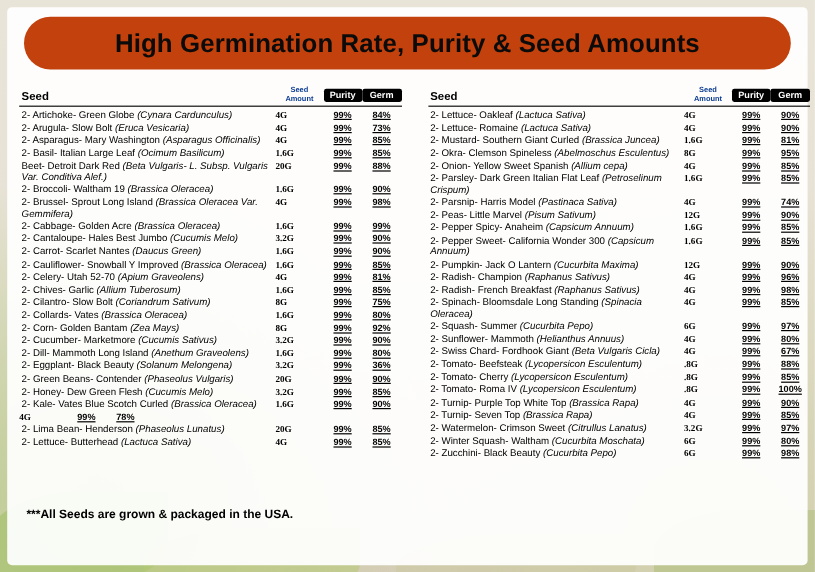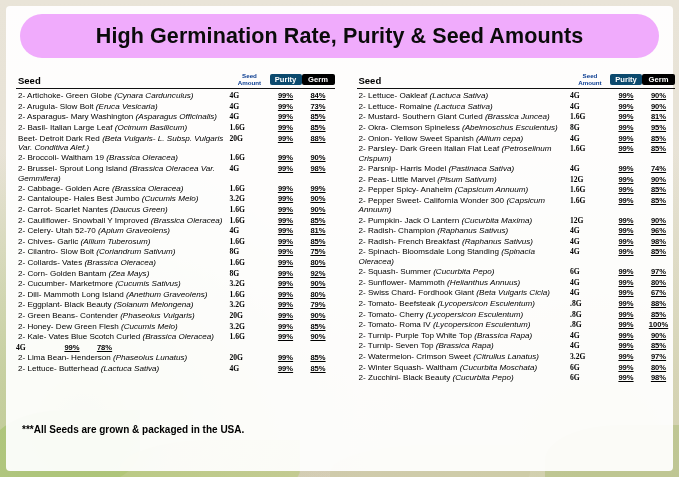--- a/index.html
+++ b/index.html
@@ -37,21 +37,21 @@
     height: 465px;
     background: rgba(255,255,255,0.93);
     border-radius: 4px;
   }
   .title-band {
     position: absolute;
     left: 14px;
     top: 8px;
     width: 639px;
     height: 44px;
-    background: #f0abfc;
+    background: #c2410c;
     border-radius: 22px;
     display: flex;
     align-items: center;
     justify-content: center;
   }
   .title-band .title {
     font-size: 21.5px;
     font-weight: bold;
     color: #0b0b0b;
     letter-spacing: .1px;
@@ -91,21 +91,21 @@
     color: #0b3d91;
     line-height: 7px;
   }
   .h-amt span { display: block; }
   .h-pur {
     width: 32px;
     text-align: center;
     font-size: 7.6px;
     font-weight: bold;
     color: #ffffff;
-    background: #0c4a6e;
+    background: #000000;
     border-radius: 2px;
     line-height: 11px;
     margin-bottom: 1px;
   }
   .h-ger {
     width: 33px;
     text-align: center;
     font-size: 7.6px;
     font-weight: bold;
     color: #ffffff;
@@ -305,21 +305,21 @@
           <div class="row">
             <div class="name">2- Dill- Mammoth Long Island <i>(Anethum Graveolens)</i></div>
             <div class="amt">1.6G</div>
             <div class="pur">99%</div>
             <div class="ger">80%</div>
           </div>
           <div class="row">
             <div class="name">2- Eggplant- Black Beauty <i>(Solanum Melongena)</i></div>
             <div class="amt">3.2G</div>
             <div class="pur">99%</div>
-            <div class="ger">79%</div>
+            <div class="ger">36%</div>
           </div>
           <div class="row">
             <div class="name">2- Green Beans- Contender <i>(Phaseolus Vulgaris)</i></div>
             <div class="amt">20G</div>
             <div class="pur">99%</div>
             <div class="ger">90%</div>
           </div>
           <div class="row">
             <div class="name">2- Honey- Dew Green Flesh <i>(Cucumis Melo)</i></div>
             <div class="amt">3.2G</div>

